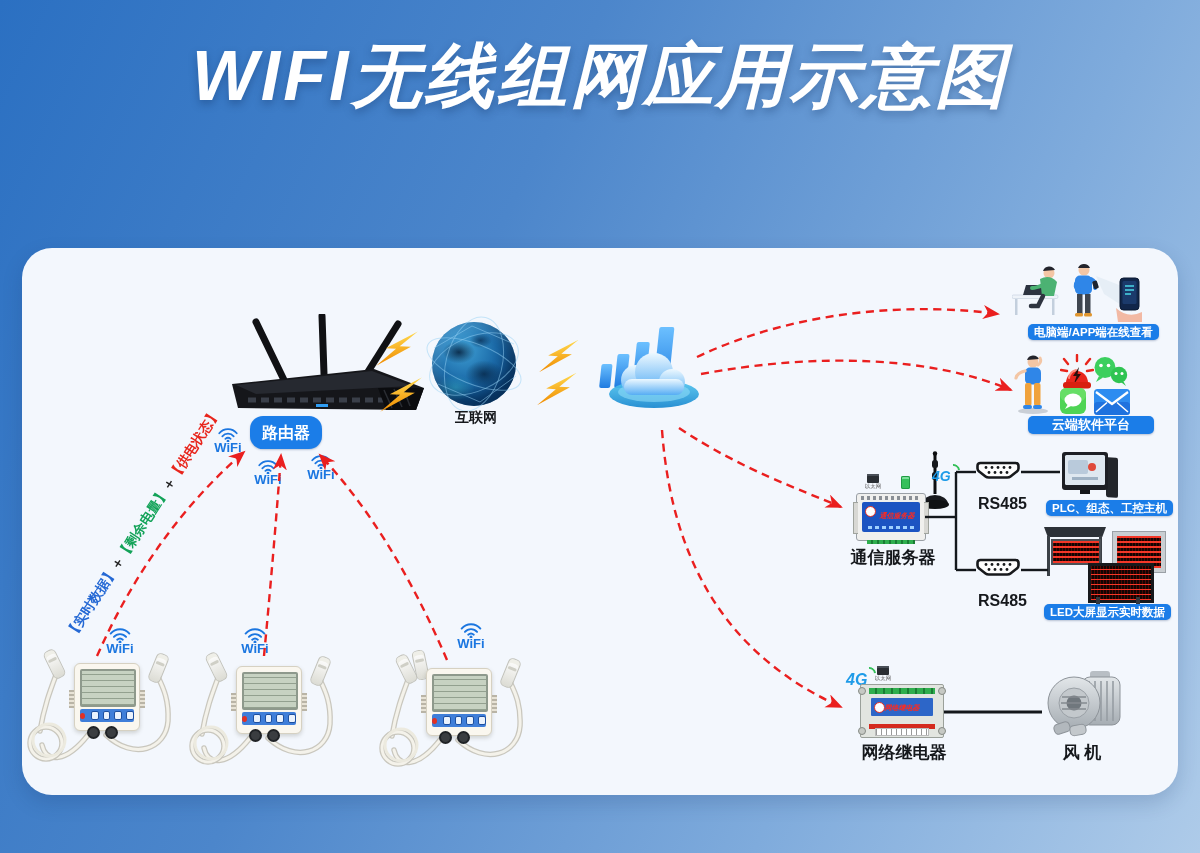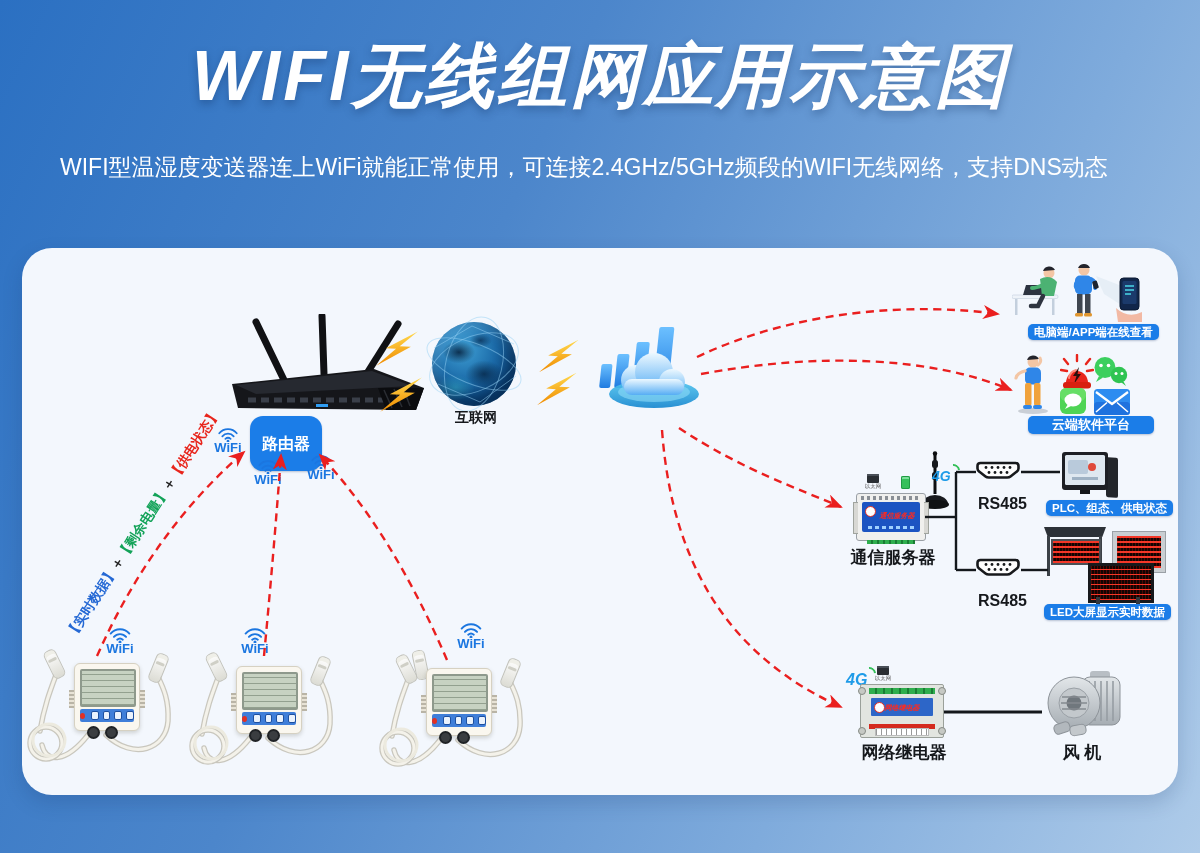--- a/index.html
+++ b/index.html
@@ -11,21 +11,21 @@
     text-shadow:0 4px 8px rgba(15,45,95,.35);white-space:nowrap;}
   .subtitle{position:absolute;left:60px;top:149px;width:1100px;color:#fff;
     font-size:23px;line-height:37px;font-weight:500;}
   .card{position:absolute;left:22px;top:248px;width:1156px;height:547px;
     background:#f3f7fd;border-radius:30px;box-shadow:0 8px 20px rgba(15,45,95,.18);}
 
   .abs{position:absolute;}
   .lbl{position:absolute;color:#15181c;font-weight:700;font-size:17px;text-align:center;white-space:nowrap;}
   .badge{position:absolute;background:#1b7de8;color:#fff;font-weight:700;text-align:center;
     white-space:nowrap;box-shadow:0 1px 2px rgba(10,40,90,.25);}
-  .badge.big{height:25px;line-height:25px;border-radius:13px;font-size:16px;padding:15px 12px;}
+  .badge.big{height:25px;line-height:25px;border-radius:13px;font-size:16px;padding:4px 12px;}
   .badge.sm{height:16px;line-height:16px;border-radius:5px;font-size:11.5px;padding:0 6px;}
 
   
   .wifi{position:absolute;width:46px;text-align:center;color:#1b76e0;font-weight:800;
     font-size:13px;line-height:11px;}
   .wifi svg{display:block;margin:0 auto;}
 
   
   .datapath{position:absolute;left:70px;top:628px;transform:rotate(-57deg);
     transform-origin:0 50%;font-size:13.5px;font-weight:800;white-space:nowrap;letter-spacing:0;}
@@ -90,21 +90,20 @@
   .ledpanel{background:#120402;background-image:repeating-linear-gradient(0deg,rgba(255,58,42,.95) 0 1.5px,transparent 1.5px 5px),repeating-linear-gradient(90deg,rgba(120,10,5,.6) 0 1px,transparent 1px 3px);}
   svg{display:block;}
 </style>
 </head>
 <body>
 
 <div class="stage">
 
   <div class="title">WIFI无线组网应用示意图</div>
   <div class="subtitle">
-    <div>WIFI型温湿度变送器连上WiFi就能正常使用，可连接2.4GHz/5GHz频段的WIFI无线网络，支持DNS动态</div>
   </div>
 
   <div class="card"></div>
 
   <div class="abs" style="left:226px;top:314px;">
     <svg width="204" height="100" viewBox="0 0 204 100">
       <path d="M58 66 L30 8" stroke="#101114" stroke-width="7" stroke-linecap="round"></path>
       <path d="M98 60 L96 2" stroke="#101114" stroke-width="7" stroke-linecap="round"></path>
       <path d="M138 64 L172 10" stroke="#101114" stroke-width="7" stroke-linecap="round"></path>
       <polygon points="6,70 148,55 198,74 190,96 12,94" fill="#15161a"></polygon>
@@ -386,21 +385,21 @@
     <svg width="58" height="46" viewBox="0 0 58 46">
       <rect x="44" y="2" width="12" height="40" rx="2" fill="#23262b" transform="skewY(4)"></rect>
       <rect x="0" y="0" width="46" height="38" rx="3" fill="#1d1f24"></rect>
       <rect x="3" y="3" width="40" height="30" rx="1.5" fill="#dfe8f0"></rect>
       <rect x="6" y="8" width="20" height="14" rx="2" fill="#b9cadb"></rect>
       <circle cx="30" cy="15" r="4" fill="#e04a3a"></circle>
       <rect x="10" y="25" width="26" height="3" fill="#9fb2c4"></rect>
       <rect x="18" y="38" width="10" height="4" fill="#14161a"></rect>
     </svg>
   </div>
-  <div class="badge sm" style="left:1046px;top:500px;">PLC、组态、供电状态</div>
+  <div class="badge sm" style="left:1046px;top:500px;">PLC、组态、工控主机</div>
 
   <div class="abs" style="left:1044px;top:527px;width:122px;height:78px;">
     <div style="position:absolute;left:0;top:0;width:62px;height:10px;background:#2c3137;clip-path:polygon(6% 100%,0 0,100% 0,94% 100%);"></div>
     <div style="position:absolute;left:3px;top:9px;width:3px;height:40px;background:#3a4046;"></div>
     <div style="position:absolute;left:55px;top:9px;width:3px;height:40px;background:#3a4046;"></div>
     <div class="ledpanel" style="position:absolute;left:7px;top:12px;width:46px;height:22px;border:2px solid #4a5056;"></div>
     <div style="position:absolute;right:0;top:4px;width:52px;height:40px;background:#c9ced2;border:1px solid #9aa0a6;">
       <div class="ledpanel" style="position:absolute;inset:4px;"></div>
     </div>
     <div class="ledpanel" style="position:absolute;left:44px;top:36px;width:60px;height:34px;border:3px solid #17191c;"></div>

